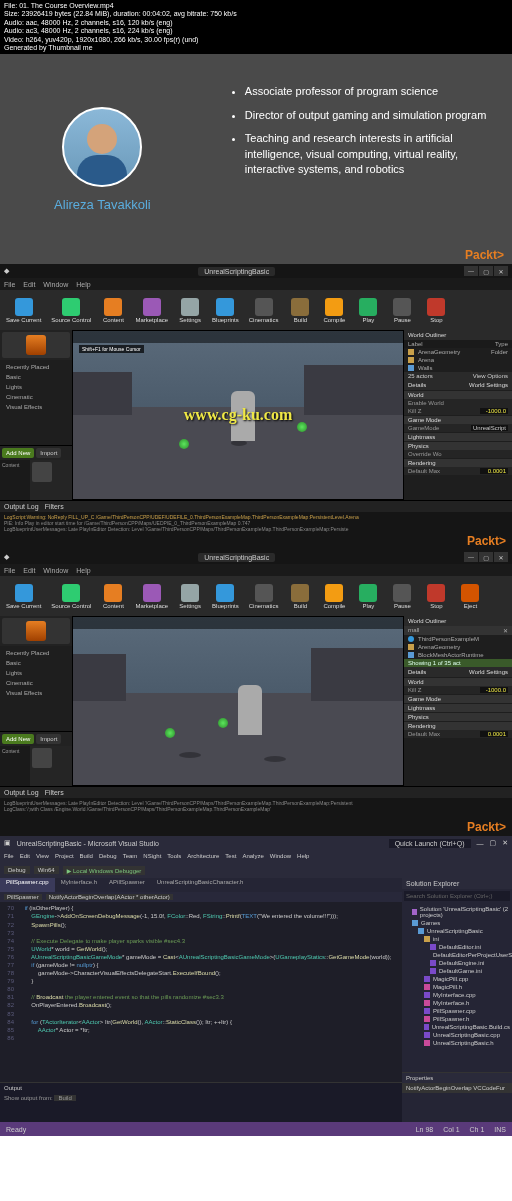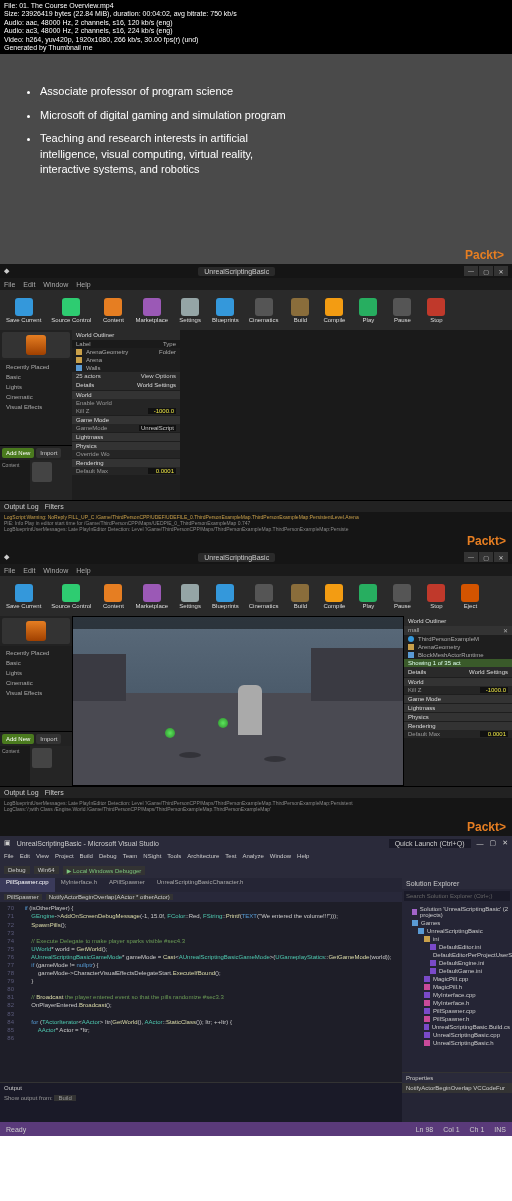--- a/index.html
+++ b/index.html
@@ -130,24 +130,28 @@
 <div class="meta">
   <div>File: 01. The Course Overview.mp4</div>
   <div>Size: 23926419 bytes (22.84 MiB), duration: 00:04:02, avg bitrate: 750 kb/s</div>
   <div>Audio: aac, 48000 Hz, 2 channels, s16, 120 kb/s (eng)</div>
   <div>Audio: ac3, 48000 Hz, 2 channels, s16, 224 kb/s (eng)</div>
   <div>Video: h264, yuv420p, 1920x1080, 266 kb/s, 30.00 fps(r) (und)</div>
   <div>Generated by Thumbnail me</div>
 </div>
 
 <div class="slide">
+  <div class="slide-left">
+    <div class="avatar"></div>
+    <div class="author">Alireza Tavakkoli</div>
+  </div>
   <div class="slide-right">
     <ul>
       <li>Associate professor of program science</li>
-      <li>Microsoft of digital gaming and simulation program</li>
+      <li>Director of output gaming and simulation program</li>
       <li>Teaching and research interests in artificial intelligence, visual computing, virtual reality, interactive systems, and robotics</li>
     </ul>
   </div>
   <div class="packt">Packt&gt;</div>
 </div>
 
 <div class="editor">
   <div class="titlebar">
     <span>◆</span>
     <span class="spacer"></span>
@@ -232,20 +236,34 @@
           <span class="add-btn">Add New</span>
           <span class="imp-btn">Import</span>
         </div>
         <div class="cb-body">
           <div class="cb-tree"><span>Content</span></div>
           <div class="cb-grid">
             <div class="cb-item"></div>
           </div>
         </div>
       </div>
+    </div>
+    <div class="viewport">
+      <div class="vp-top"></div>
+      <div class="hint">Shift+F1 for Mouse Cursor</div>
+      <div class="floor"></div>
+      <div class="wall" style="right:0;top:20%;width:30%;height:30%"></div>
+      <div class="wall" style="left:0;top:24%;width:18%;height:26%"></div>
+      <div class="orb" style="left:32%;bottom:30%"></div>
+      <div class="orb" style="left:68%;bottom:40%"></div>
+      <div class="shadow" style="left:48%;bottom:32%"></div>
+      <div class="char">
+          <div class="char-body"></div>
+        </div>
+      <div class="watermark">www.cg-ku.com</div>
     </div>
     <div class="right-panel">
       <div class="outliner">
         <div class="panel-head">
             <span>World Outliner</span>
           </div>
         <div class="out-row" style="background:#1a1a1a">
             <span>Label</span>
             <span style="margin-left:auto">Type</span>
           </div>

